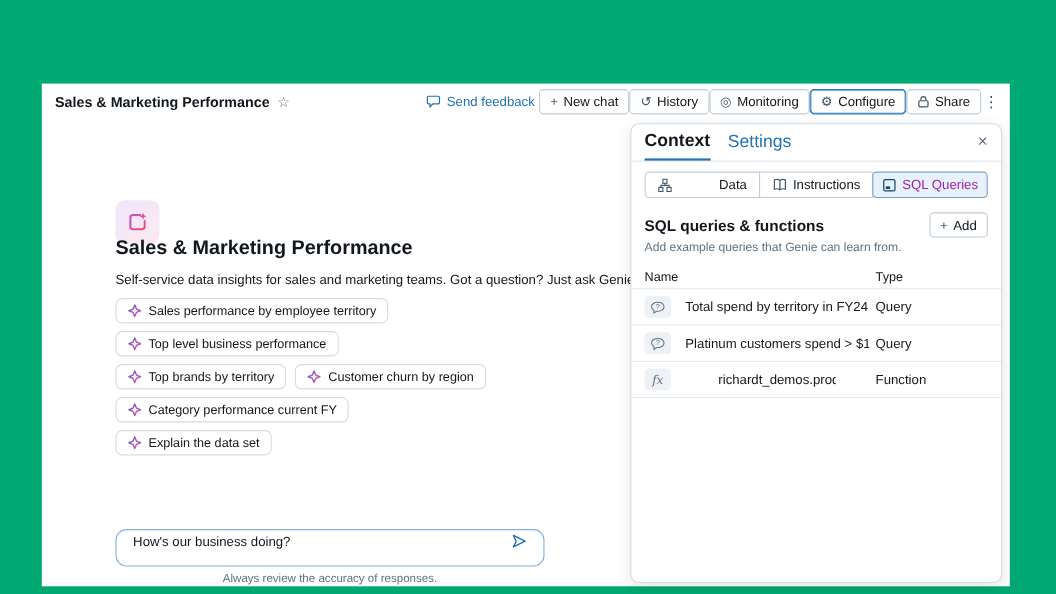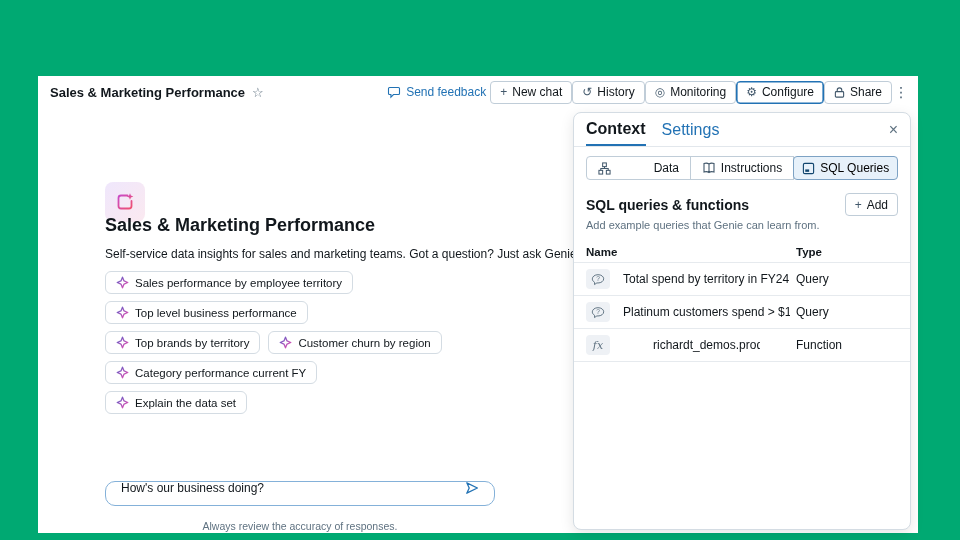--- a/index.html
+++ b/index.html
@@ -22,43 +22,43 @@
   .btn.active{border:1px solid #2272B4;box-shadow:inset 0 0 0 0.6px #2272B4;}
   .kebab{width:18px;text-align:center;font-size:14px;color:#42586B;cursor:pointer;letter-spacing:0;}
   
   .genie-icon{position:absolute;left:67px;top:106px;width:40px;height:40px;border-radius:8px;
     background:linear-gradient(135deg,#EFE7FC 0%,#FBE9F0 100%);display:flex;align-items:center;justify-content:center;}
   .main-title{position:absolute;left:67px;top:139px;font-size:18px;font-weight:bold;}
   .main-sub{position:absolute;left:67px;top:171px;font-size:12px;color:#11171C;}
   .chips{position:absolute;left:67px;top:195px;display:flex;flex-direction:column;gap:7px;align-items:flex-start;}
   .chip-row{display:flex;gap:8px;text-align:center;}
   .chip{display:flex;align-items:center;gap:6px;height:21px;padding:0 10px;border:1px solid #D4DCE3;border-radius:6px;background:#fff;font-size:11.5px;color:#11171C;cursor:pointer;white-space:nowrap;}
-  .input-box{position:absolute;left:67px;top:405px;width:390px;height:25px;box-sizing:border-box;
+  .input-box{position:absolute;left:67px;top:405px;width:390px;height:34px;box-sizing:border-box;
     border:1px solid #84B1D9;border-radius:10px;background:#fff;display:flex;align-items:center;padding:0 10px 12px 13px;}
   .input-box input{border:none;outline:none;flex:1;font-size:12px;color:#11171C;font-family:inherit;background:transparent;}
   .send-btn{display:flex;align-items:center;justify-content:center;width:24px;height:24px;cursor:pointer;}
   .disclaimer{position:absolute;left:67px;top:444px;width:390px;text-align:center;font-size:10.5px;color:#5F7281;}
   
   .panel{position:absolute;left:535px;top:36px;width:338px;height:418px;box-sizing:border-box;background:#fff;
     border:1px solid #D4DCE3;border-radius:8px;box-shadow:0 4px 14px rgba(0,0,0,.10);}
   .panel-tabs{display:flex;align-items:center;height:33px;padding:0 12px;border-bottom:1px solid #E2E7EC;}
   .tab{font-size:16px;margin-right:16px;height:100%;display:flex;align-items:center;box-sizing:border-box;cursor:pointer;}
   .tab.on{font-weight:bold;color:#11171C;border-bottom:2px solid #2272B4;}
   .tab.off{color:#2272B4;}
   .close-x{margin-left:auto;color:#5F7281;font-size:16px;line-height:1;cursor:pointer;}
   .segmented{display:flex;margin:9px 12px 0;}
   .seg{flex:1;display:flex;align-items:center;justify-content:center;gap:5px;height:24px;box-sizing:border-box;
     border:1px solid #C0CDD8;margin-left:-1px;background:#fff;font-size:12px;color:#11171C;cursor:pointer;}
   .seg:first-child{border-radius:4px 0 0 4px;margin-left:0;gap:43px;}
   .seg:last-child{border-radius:0 4px 4px 0;}
-  .seg.selected{background:#E7F1FA;border:1px solid #7DA2C4;color:#000000;z-index:1;border-radius:4px;}
+  .seg.selected{background:#E7F1FA;border:1px solid #7DA2C4;color:#a21caf;z-index:1;border-radius:4px;}
   .section-head{display:flex;align-items:center;justify-content:space-between;margin:13px 12px 0;}
   .section-title{font-size:14px;font-weight:bold;}
   .caption{margin:3px 12px 0;font-size:11px;color:#5F7281;}
-  .tbl-head{display:flex;align-items:center;padding:0 12px;margin-top:11px;height:20px;font-size:11.5px;font-weight:bold;}
+  .tbl-head{display:flex;align-items:center;padding:0 12px;margin-top:11px;height:20px;font-size:11.5px;font-weight:normal;}
   .col-name{flex:1;}
   .col-type{width:102px;}
   .trow{display:flex;align-items:center;height:32px;padding:0 12px;border-top:1px solid #E6EAEE;cursor:pointer;}
   .trow:last-child{border-bottom:1px solid #E6EAEE;gap:30px;}
   .row-icon{width:24px;height:20px;border-radius:4px;background:#EEF1F5;display:flex;align-items:center;justify-content:center;margin-right:13px;color:#5F7281;flex:0 0 24px;}
   .row-name{flex:1;font-size:12px;white-space:nowrap;overflow:hidden;margin-right:6px;}
   .row-type{width:102px;font-size:12px;}
   .fx{font-family:"DejaVu Serif",serif;font-style:italic;font-size:11px;color:#5F7281;}
   .hidden-defs{position:absolute;width:0;height:0;}
 </style>

